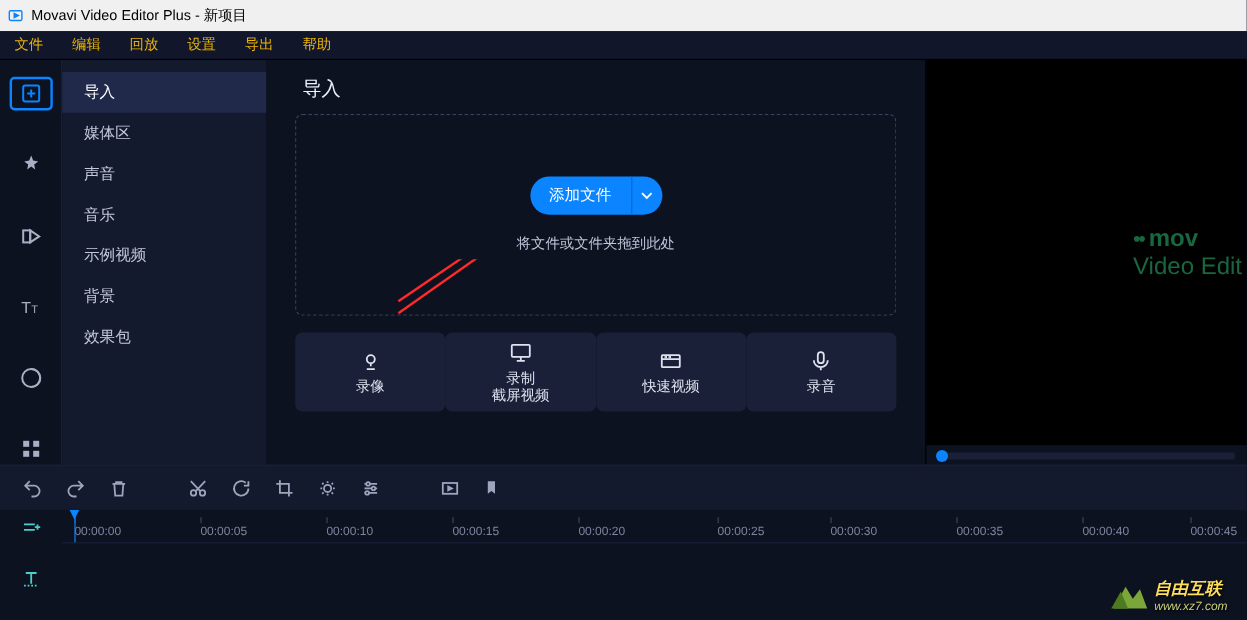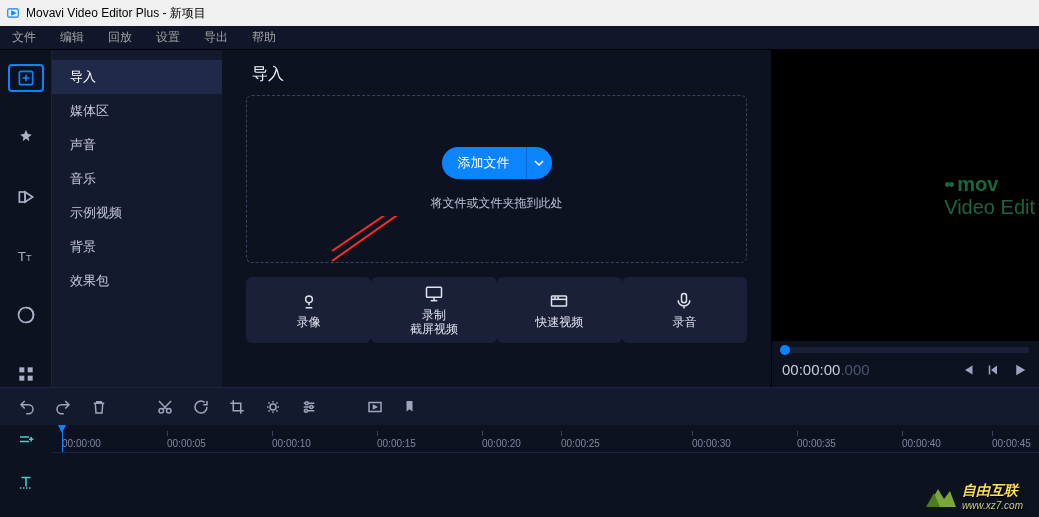--- a/index.html
+++ b/index.html
@@ -4,21 +4,21 @@
 <style>
 * { margin: 0; padding: 0; box-sizing: border-box; font-family: "Microsoft YaHei", Arial, sans-serif; }
 body { background: #0d1220; color: #e6e8ef; width: 1039px; height: 517px; overflow: hidden; }
 
 
 .titlebar { height: 26px; background: #f0f0f0; display: flex; align-items: center; padding: 0 6px; color: #000; font-size: 12px; }
 .titlebar svg { width: 14px; height: 14px; margin-right: 6px; }
 
 
 .menubar { height: 24px; background: #11162a; display: flex; align-items: center; border-bottom: 1px solid #000; }
-.menubar span { font-size: 12px; color: #a3a3a3; padding: 0 12px; cursor: pointer; }
+.menubar span { font-size: 12px; color: #eab308; padding: 0 12px; cursor: pointer; }
 
 
 .main { display: flex; height: 337px; }
 
 
 .toolstrip { width: 52px; background: #0d1220; display: flex; flex-direction: column; align-items: center; padding-top: 14px; gap: 32px; border-right: 1px solid #1c2240; }
 .tsbtn { width: 36px; height: 36px; display: flex; align-items: center; justify-content: center; color: #a9b0c6; cursor: pointer; }
 .tsbtn.active { border: 2px solid #0a84ff; border-radius: 4px; color: #0a84ff; }
 .tsbtn svg { width: 20px; height: 20px; }
 
@@ -210,34 +210,20 @@
   <div class="preview">
     <div class="preview-view">
       <div class="wmark">
         <div><span class="dots">••</span> <span class="mov">mov</span></div>
         <div class="ve">Video Edit</div>
       </div>
     </div>
     <div class="preview-seek">
       <div class="knob"></div>
     </div>
-    <div class="preview-ctrl">
-      <div class="timecode"><span>00:00:00</span><span class="ms">.000</span></div>
-      <div class="spacer"></div>
-      <div class="pbtn"><svg viewBox="0 0 24 24" fill="currentColor">
-            <path d="M6 6v12M18 6l-10 6 10 6z"></path>
-          </svg></div>
-      <div class="pbtn"><svg viewBox="0 0 24 24" fill="currentColor">
-            <path d="M16 6l-8 6 8 6z"></path>
-            <rect x="5" y="6" width="2" height="12"></rect>
-          </svg></div>
-      <div class="pbtn"><svg viewBox="0 0 24 24" fill="currentColor">
-            <path d="M7 5l12 7-12 7z"></path>
-          </svg></div>
-    </div>
   </div>
 </div>
 
 <div class="tltoolbar">
   <div class="grp">
     <div class="ticon">
         <svg viewBox="0 0 24 24" fill="none" stroke="currentColor" stroke-width="2">
           <path d="M9 14l-5-5 5-5M4 9h10a6 6 0 0 1 0 12h-3"></path>
         </svg>
       </div>
@@ -317,21 +303,21 @@
         <line x1="4" y1="20" x2="20" y2="20" stroke-dasharray="2 2"></line>
       </svg>
   </div>
   <div class="tl-body">
     <div class="ruler">
       <div class="tick" style="left:10px">00:00:00</div>
       <div class="tick" style="left:115px">00:00:05</div>
       <div class="tick" style="left:220px">00:00:10</div>
       <div class="tick" style="left:325px">00:00:15</div>
       <div class="tick" style="left:430px">00:00:20</div>
-      <div class="tick" style="left:509px">00:00:25</div>
+      <div class="tick" style="left:546px">00:00:25</div>
       <div class="tick" style="left:640px">00:00:30</div>
       <div class="tick" style="left:745px">00:00:35</div>
       <div class="tick" style="left:850px">00:00:40</div>
       <div class="tick" style="left:940px">00:00:45</div>
       <div class="playhead" style="left:10px"></div>
     </div>
     <div class="tracks"></div>
     <div class="site-wm">
       <svg width="34" height="28" viewBox="0 0 34 28">
           <path d="M4 24 L14 6 L20 16 L26 8 L32 24 Z" fill="#7aa63a"></path>

